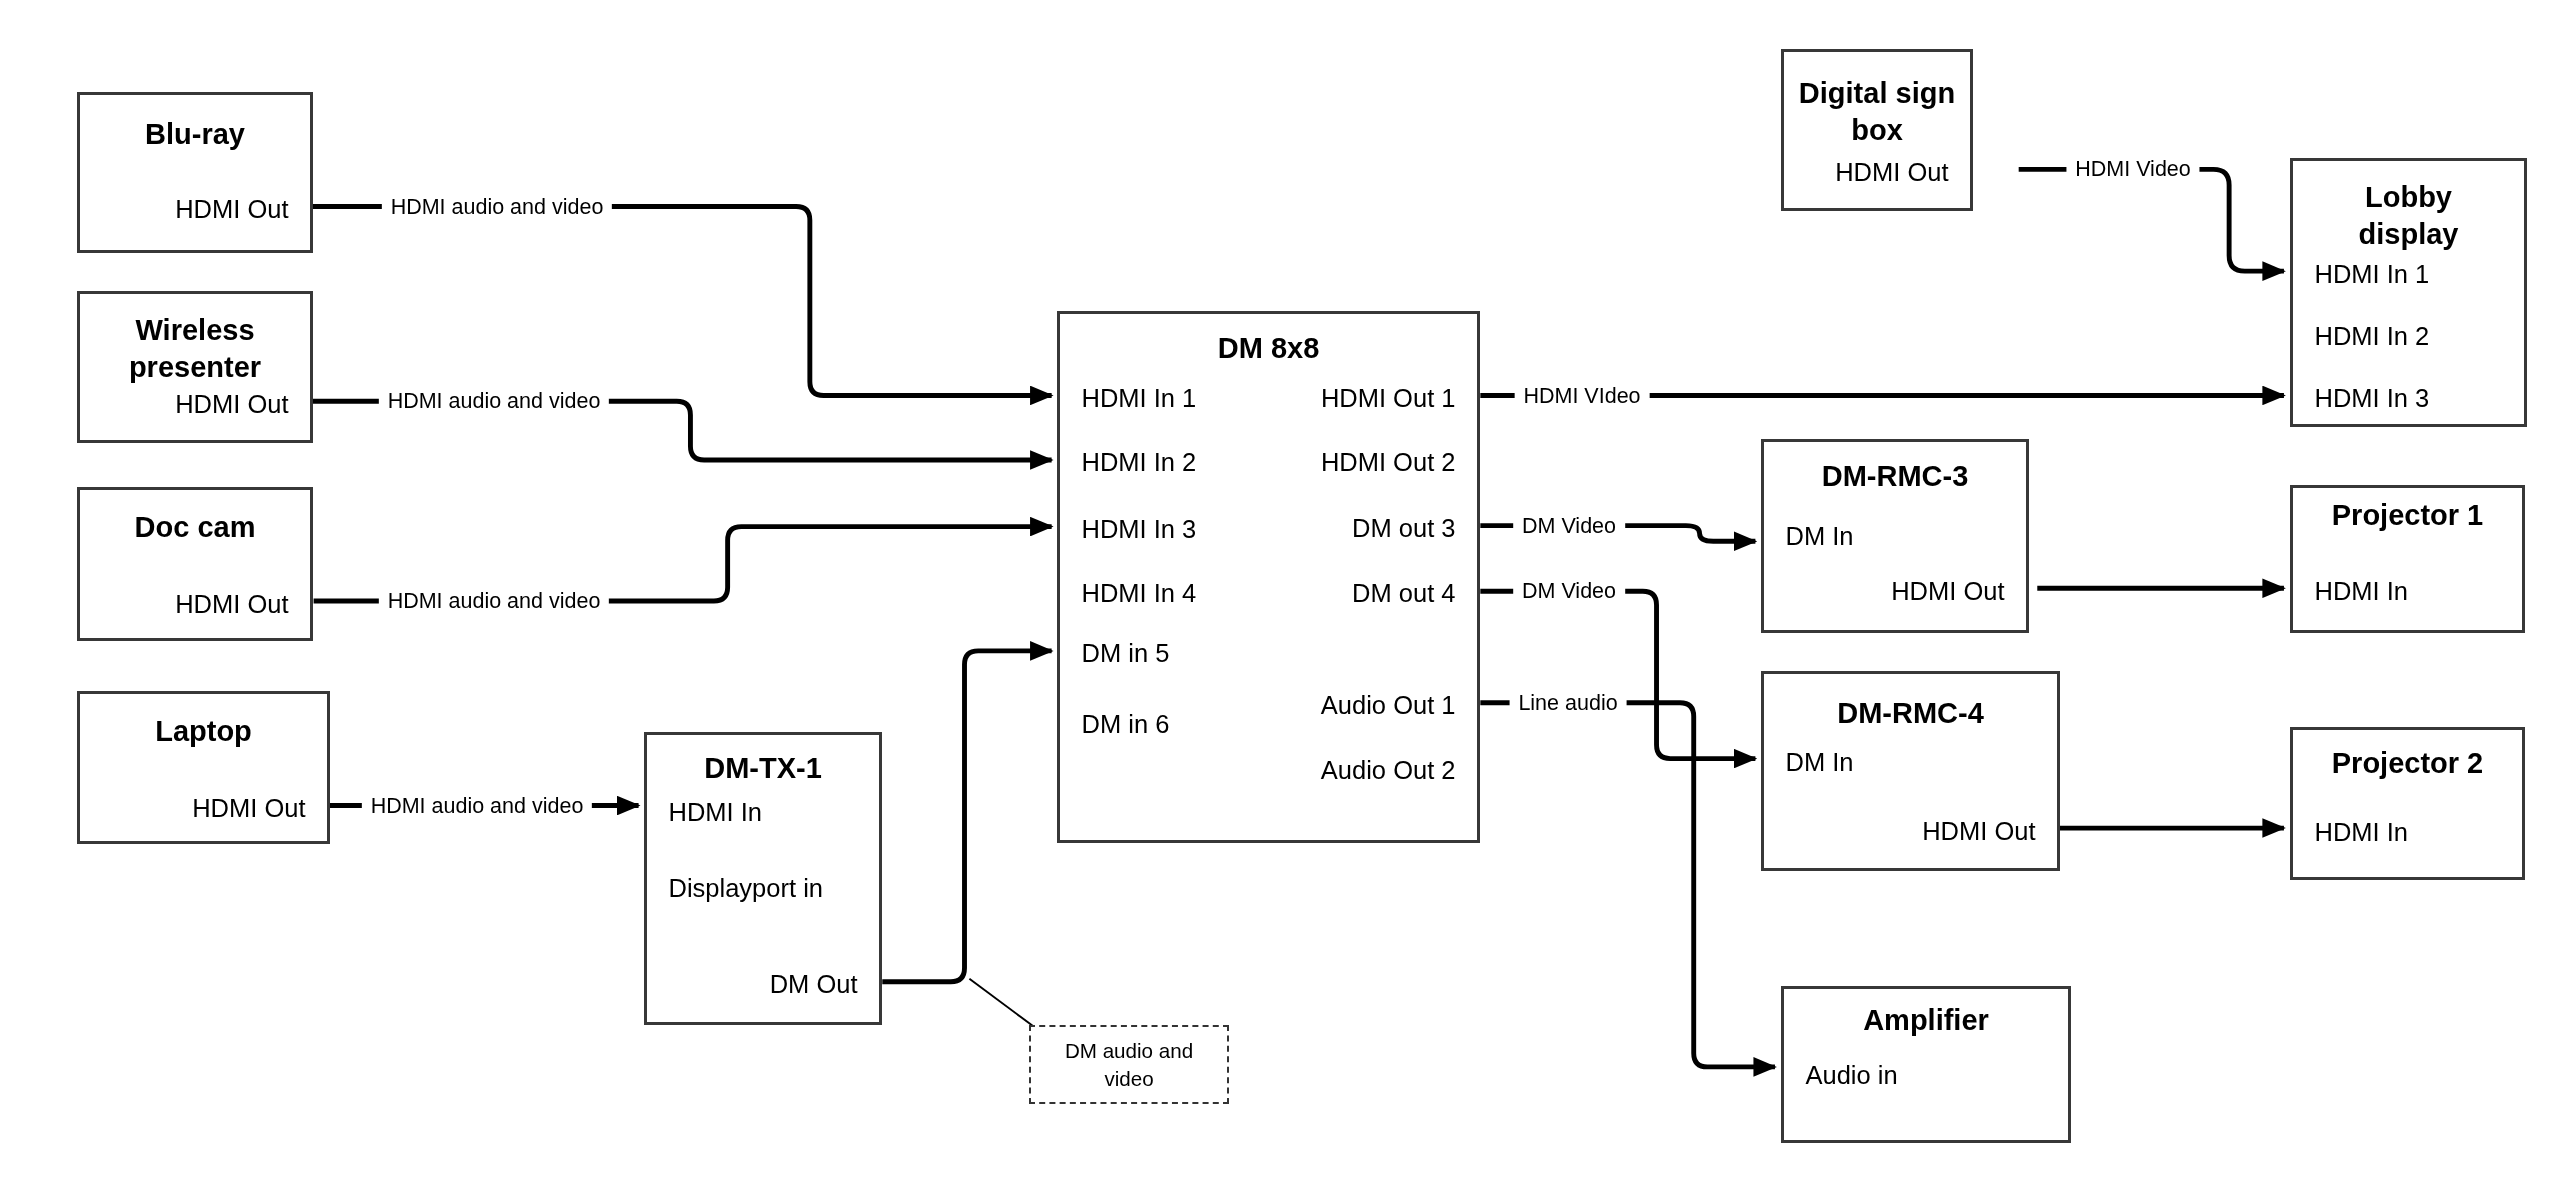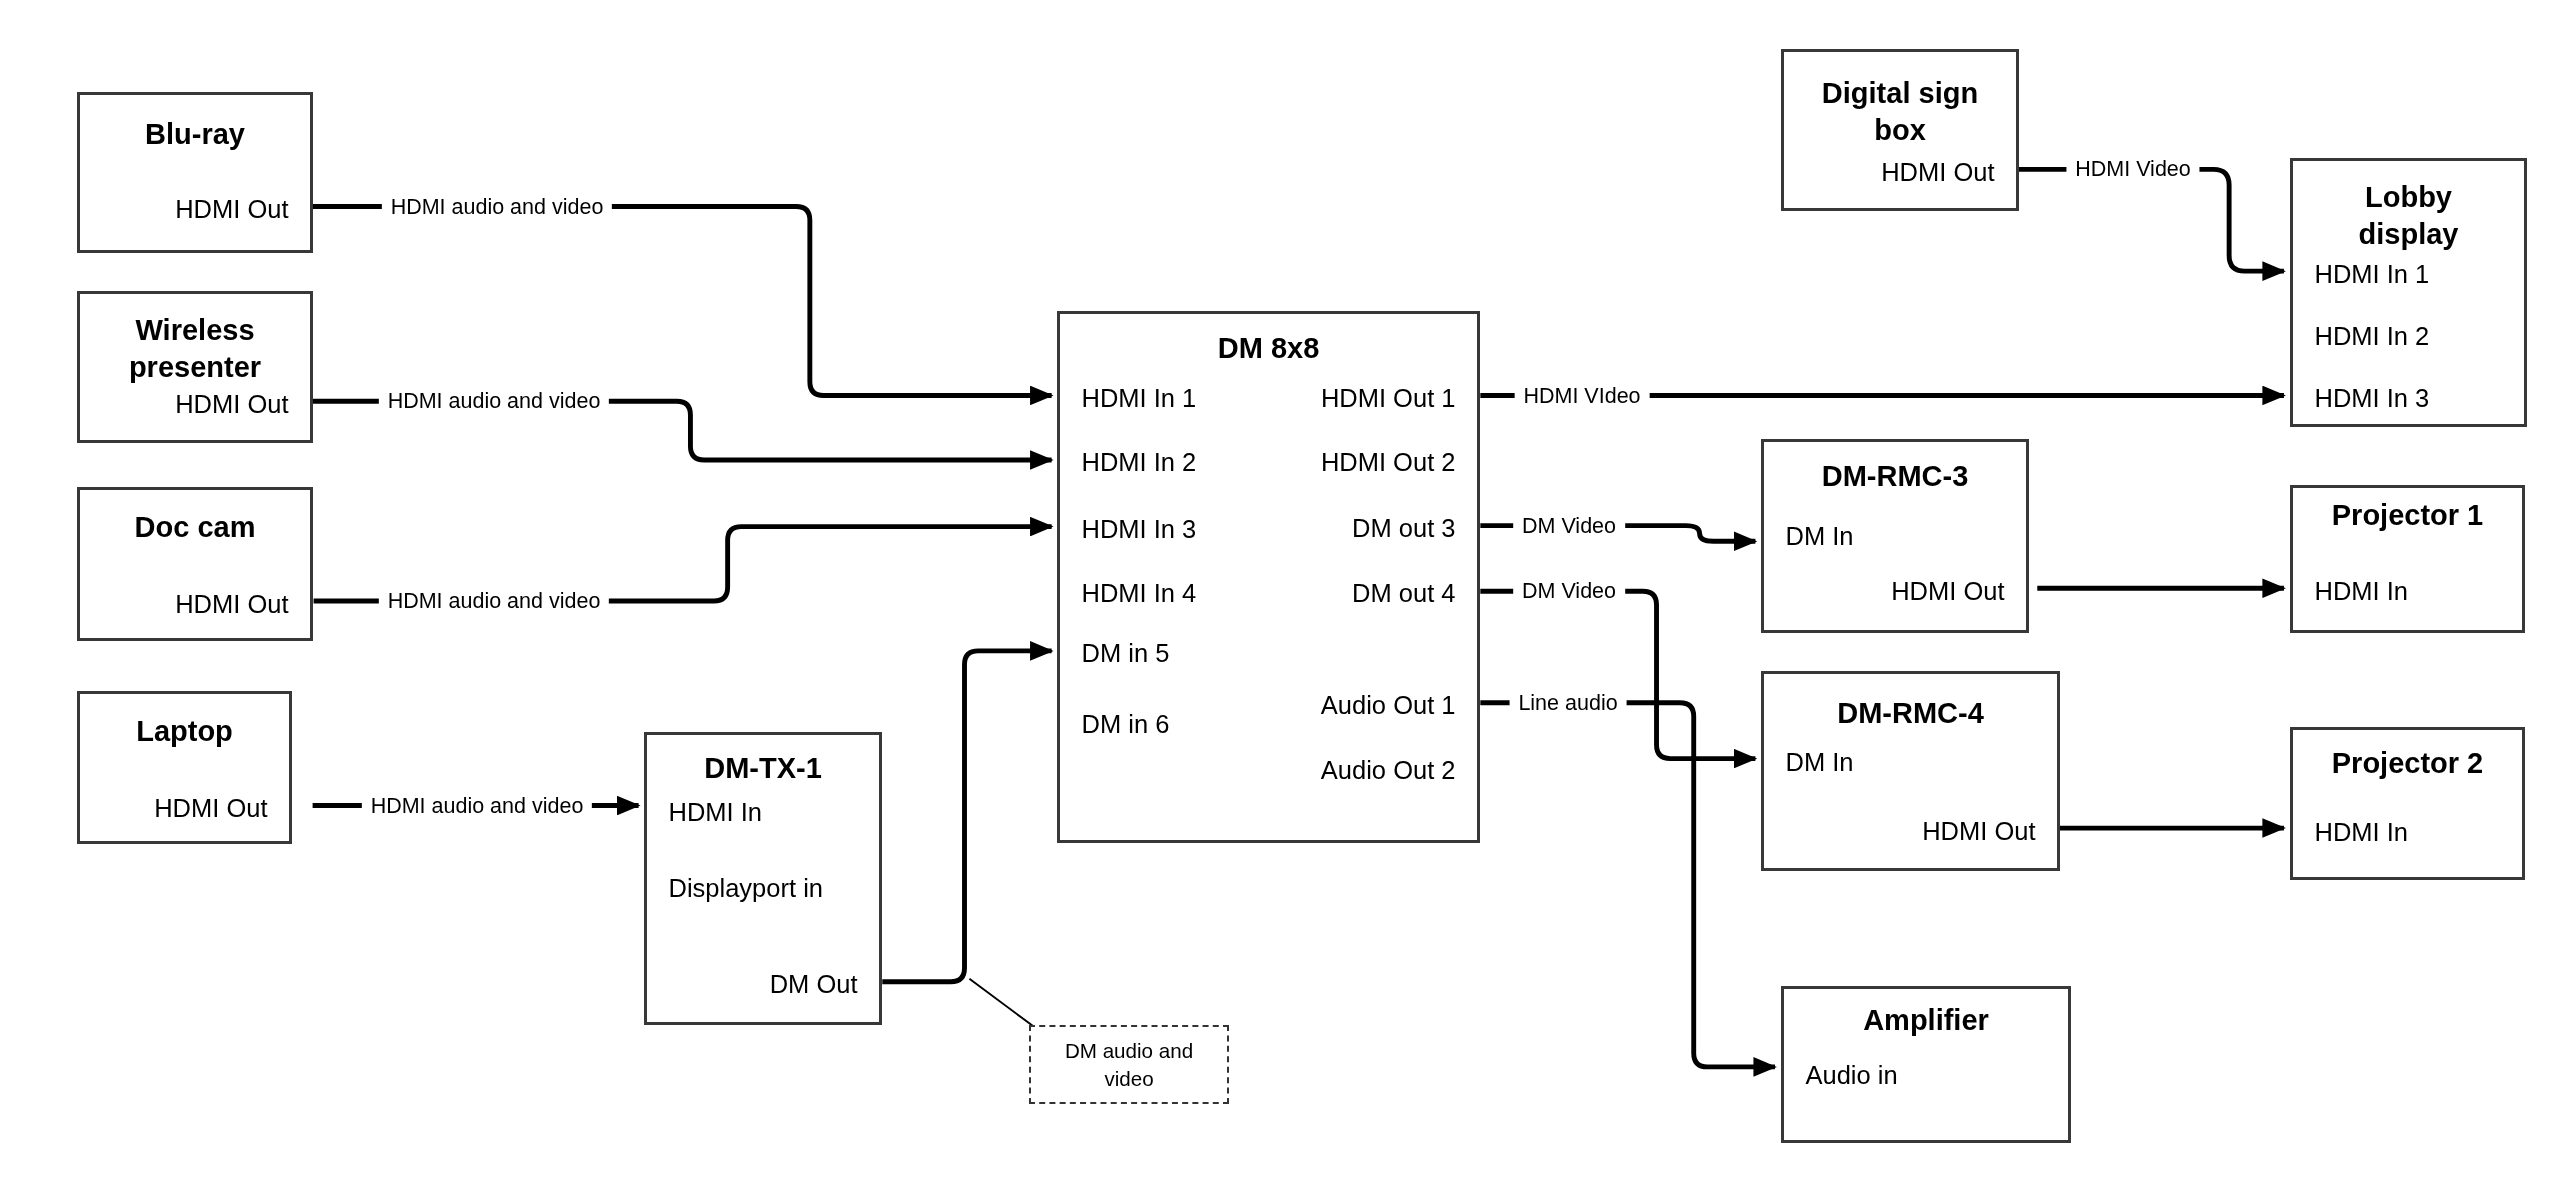--- a/index.html
+++ b/index.html
@@ -71,21 +71,21 @@
     <div class="title" style="top:17.6px">Wireless
 presenter</div>
     <div class="port pr" style="top:92px">HDMI Out</div>
   </div>
 
   <div class="node" style="left:77px;top:487px;width:236px;height:154px">
     <div class="title" style="top:18.6px">Doc cam</div>
     <div class="port pr" style="top:96px">HDMI Out</div>
   </div>
 
-  <div class="node" style="left:77px;top:691px;width:215px;height:153px">
+  <div class="node" style="left:77px;top:691px;width:253px;height:153px">
     <div class="title" style="top:18.6px">Laptop</div>
     <div class="port pr" style="top:96px">HDMI Out</div>
   </div>
 
   <div class="node" style="left:644px;top:732px;width:238px;height:293px">
     <div class="title" style="top:14.7px">DM-TX-1</div>
     <div class="port pl" style="top:59px">HDMI In</div>
     <div class="port pl" style="top:135px">Displayport in</div>
     <div class="port pr" style="top:231px">DM Out</div>
   </div>
@@ -99,21 +99,21 @@
     <div class="port pl" style="top:321px">DM in 5</div>
     <div class="port pl" style="top:392px">DM in 6</div>
     <div class="port pr" style="top:66px">HDMI Out 1</div>
     <div class="port pr" style="top:130px">HDMI Out 2</div>
     <div class="port pr" style="top:196px">DM out 3</div>
     <div class="port pr" style="top:261px">DM out 4</div>
     <div class="port pr" style="top:373px">Audio Out 1</div>
     <div class="port pr" style="top:438px">Audio Out 2</div>
   </div>
 
-  <div class="node" style="left:1781px;top:49px;width:238px;height:162px">
+  <div class="node" style="left:1781px;top:49px;width:192px;height:162px">
     <div class="title" style="top:22.5px">Digital sign
 box</div>
     <div class="port pr" style="top:102px">HDMI Out</div>
   </div>
 
   <div class="node" style="left:2290px;top:158px;width:237px;height:269px">
     <div class="title" style="top:17.6px">Lobby
 display</div>
     <div class="port pl" style="top:95px">HDMI In 1</div>
     <div class="port pl" style="top:157px">HDMI In 2</div>

